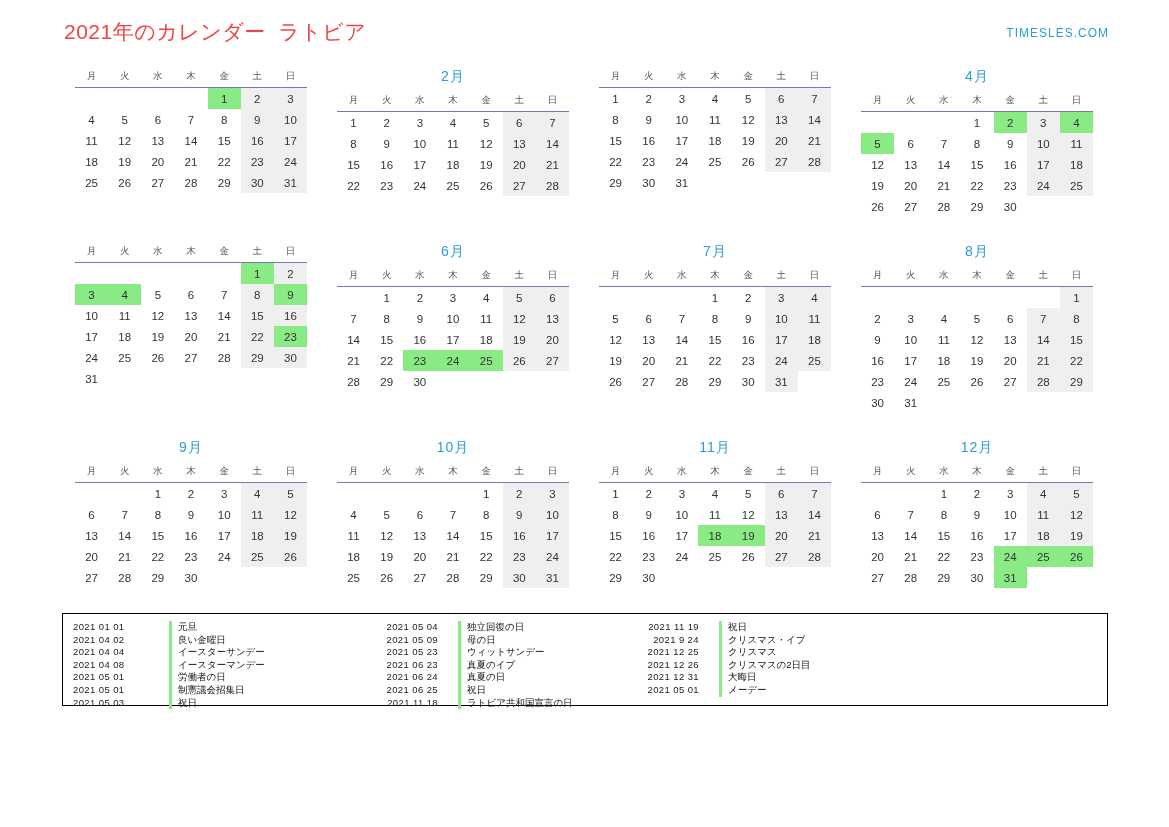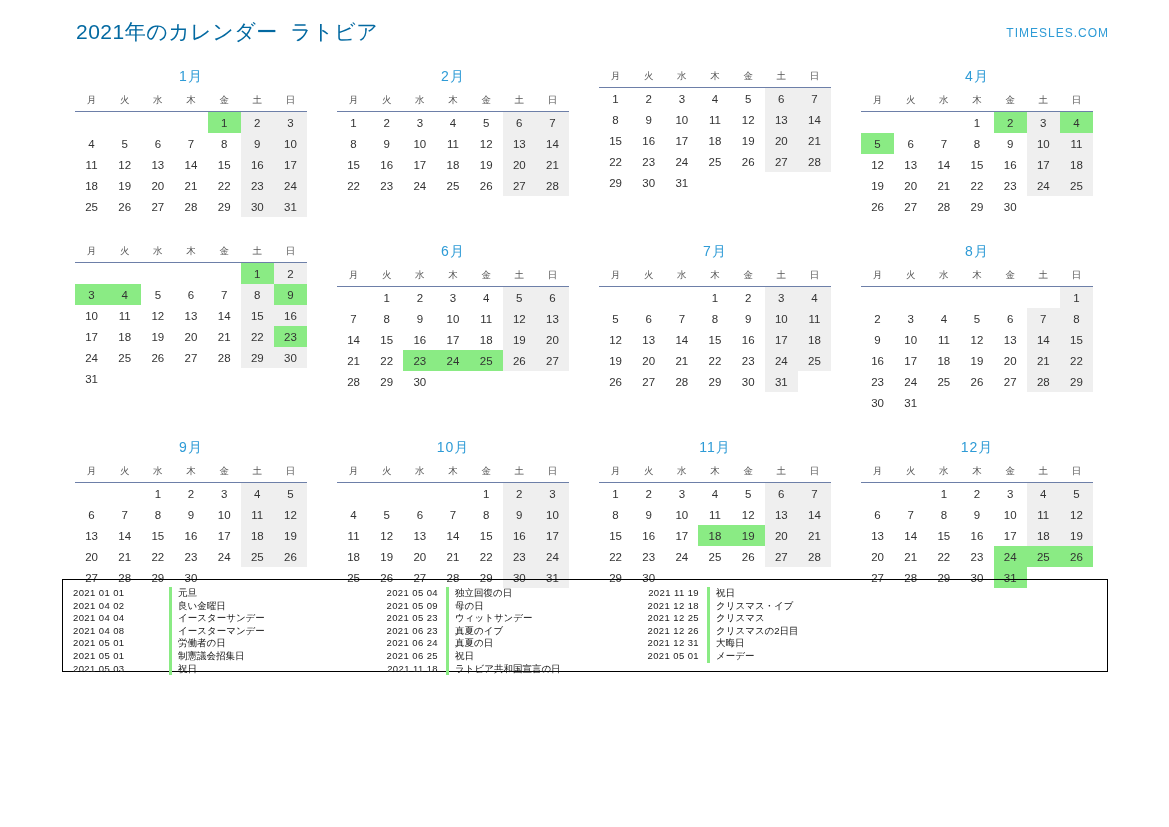--- a/index.html
+++ b/index.html
@@ -13,24 +13,23 @@
     font-family: "Liberation Sans", sans-serif;
     color: #333333;
     position: relative;
     overflow: hidden;
   }
   .page-title {
     position: absolute;
     left: 64px;
     top: 18px;
     font-size: 21px;
-    color: #0369a1;
+    color: #ef4444;
     letter-spacing: 0.5px;
     white-space: pre;
-    margin-left: 12px;
   }
   .brand {
     position: absolute;
     right: 60px;
     top: 26px;
     font-size: 12px;
     color: #2e9bd6;
     letter-spacing: 1px;
     margin-left: 34px;
   }
@@ -74,21 +73,21 @@
     height: 21px;
     width: 33px;
     padding: 0;
   }
   td.we { background: #efefef; }
   td.hol { background: #8aeb84; }
   td.empty { background: transparent; }
   .legend {
     position: absolute;
     left: 62px;
-    top: 579px;
+    top: 613px;
     width: 1046px;
     height: 93px;
     border: 1px solid #000;
     box-sizing: border-box;
     display: flex;
   }
   .legend-col {
     width: 25%;
     padding: 7px 0 0 10px;
     box-sizing: border-box;
@@ -100,42 +99,41 @@
     color: #222;
     white-space: nowrap;
   }
   .legend-date {
     width: 96px;
     text-align: left;
     letter-spacing: 0.4px;
   }
   .legend-date.right {
     text-align: right;
-    padding-right: 8px;
+    padding-right: 20px;
     width: 104px;
   }
   .legend-bar {
     width: 3px;
     background: #8aeb84;
     margin-right: 6px;
     flex: 0 0 3px;
   }
   .legend-name {
     color: #111;
   }
 </style>
 </head>
 <body>
 
 <div class="page-title">2021年のカレンダー  ラトビア</div>
 <div class="brand">TIMESLES.COM</div>
 
 <div class="grid">
     <div class="month">
-      <div class="month-name">1月</div>
       <table class="cal">
         <thead>
           <tr>
             <th>月</th>
             <th>火</th>
             <th>水</th>
             <th>木</th>
             <th>金</th>
             <th>土</th>
             <th>日</th>
@@ -967,21 +965,21 @@
         <div class="legend-name">ラトビア共和国宣言の日</div>
       </div>
     </div>
     <div class="legend-col">
       <div class="legend-row">
         <div class="legend-date right">2021 11 19</div>
         <div class="legend-bar"></div>
         <div class="legend-name">祝日</div>
       </div>
       <div class="legend-row">
-        <div class="legend-date right">2021 12 18</div>
+        <div class="legend-date right">2021 9 24</div>
         <div class="legend-bar"></div>
         <div class="legend-name">クリスマス・イブ</div>
       </div>
       <div class="legend-row">
         <div class="legend-date right">2021 12 25</div>
         <div class="legend-bar"></div>
         <div class="legend-name">クリスマス</div>
       </div>
       <div class="legend-row">
         <div class="legend-date right">2021 12 26</div>

